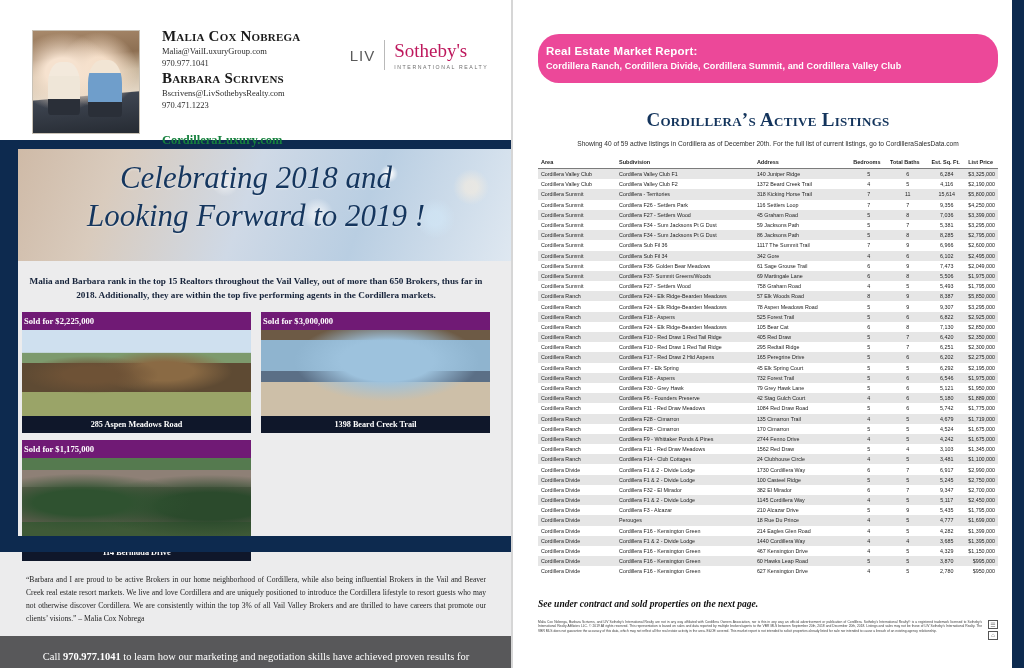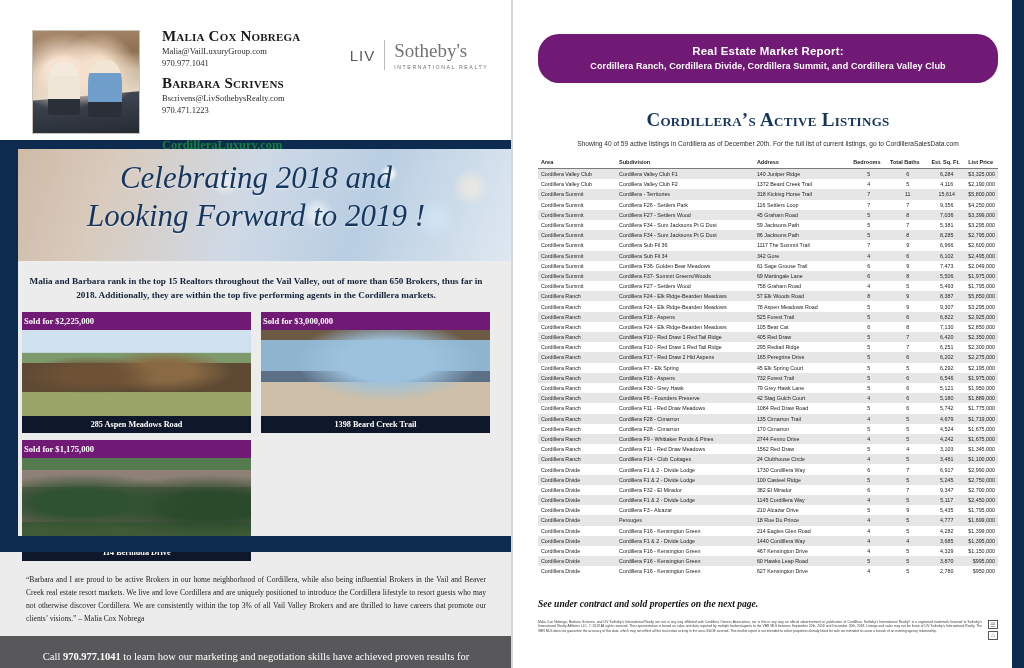--- a/index.html
+++ b/index.html
@@ -55,21 +55,21 @@
     flex: 1;
   }
   .agent-name {
     font-family: "Liberation Serif", serif;
     font-size: 15px; font-weight: bold;
     color: #1a1a1a;
     letter-spacing: .2px;
     font-variant: small-caps;
     text-transform: capitalize;
   }
-  .agent-name-2 { margin-top: 5px; }
+  .agent-name-2 { }
   .agent-line {
     font-family: "Liberation Serif", serif;
     font-size: 8.5px; color: #2b2b2b;
     line-height: 1.45;
   }
   .agent-site {
     font-family: "Liberation Serif", serif;
     font-size: 12.5px; font-weight: bold;
     color: #15803d; margin-top: 22px;
   }
@@ -79,21 +79,21 @@
   }
   .liv-mark {
     font-family: "Liberation Sans", sans-serif;
     font-size: 15px; color: #5a5a5a; letter-spacing: 1px;
   }
   .liv-div {
     width: 1px; height: 30px; background: #b9b9b9; margin: 0 9px;
   }
   .liv-sothebys {
     font-family: "Liberation Serif", serif;
-    font-size: 19px; color: #737373; line-height: 1; margin-top: 12px;
+    font-size: 19px; color: #be185d; line-height: 1; margin-top: 12px;
   }
   .liv-intl {
     font-family: "Liberation Sans", sans-serif;
     font-size: 5.2px; color: #6e6e6e;
     letter-spacing: 1.6px; margin-top: 3px;
   }
 
   .navy-rule { height: 9px; background: #0d2a4f; }
 
   .hero {
@@ -200,22 +200,22 @@
   }
 
   
   .right-page {
     width: 512px; height: 668px;
     background: #ffffff;
     padding: 34px 26px 0 26px;
     position: relative;
   }
   .report-banner {
-    background: #701a75; color: #fff;
-    text-align: center;
+    background: #ec4899; color: #fff;
+    text-align: left;
     padding: 11px 8px 12px 8px;
     border-radius: 21px;
   }
   .rb-title {
     font-size: 11.5px; font-weight: bold; letter-spacing: .2px;
   }
   .rb-sub {
     font-size: 9px; font-weight: bold; margin-top: 4px; letter-spacing: .1px;
   }
   .listings-title {

